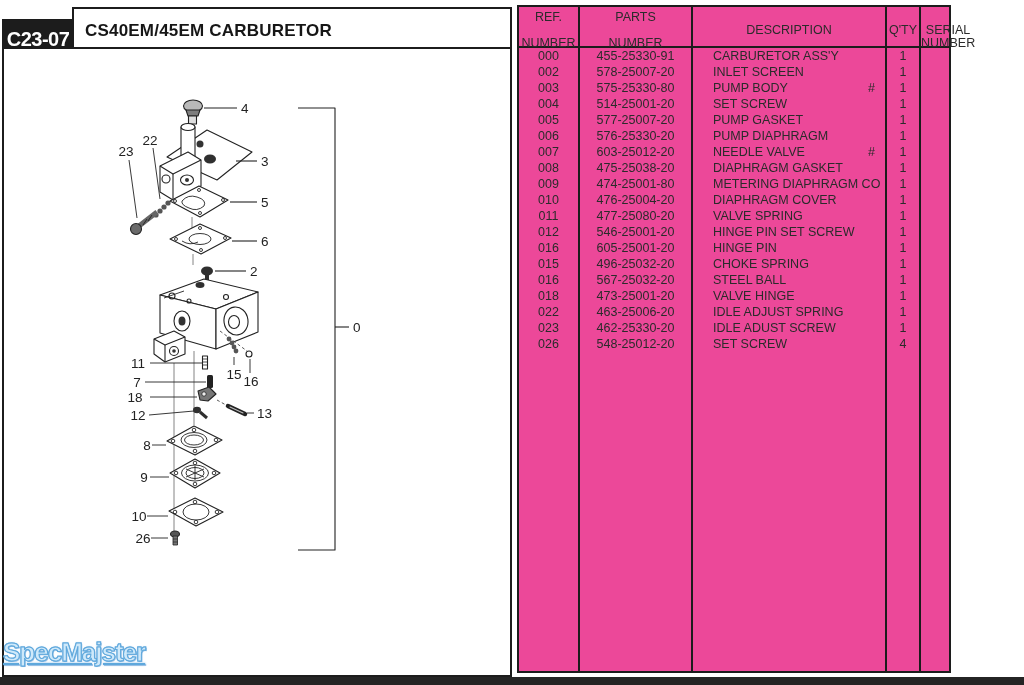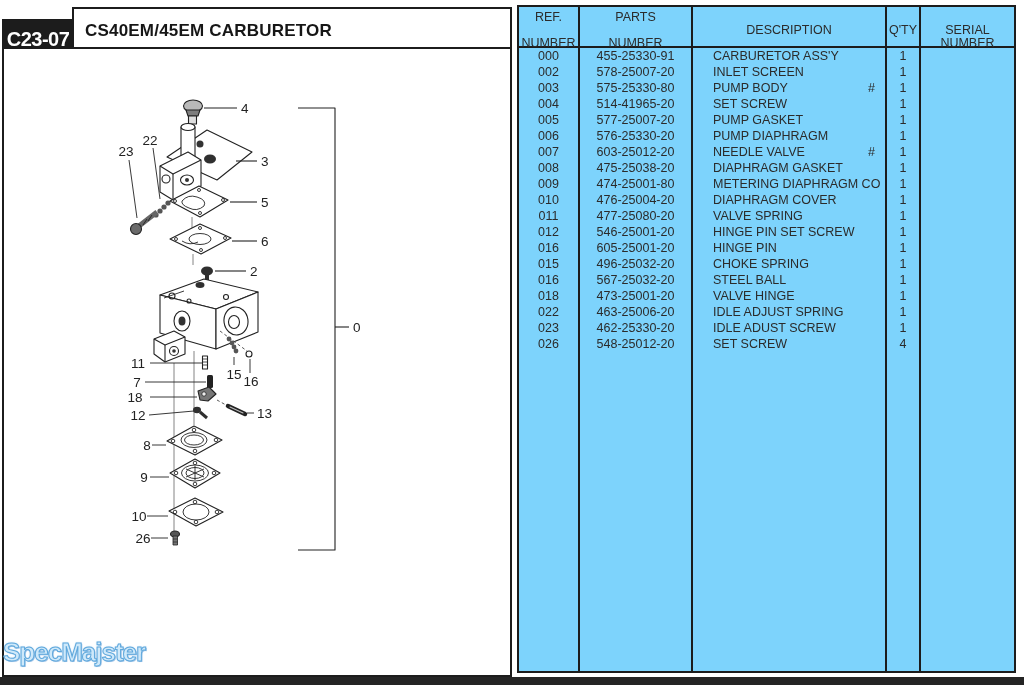--- a/index.html
+++ b/index.html
@@ -35,26 +35,27 @@
   }
   .diagram-box svg{position:absolute;left:0;top:0;}
 
   
   .watermark{
     position:absolute;left:3px;top:637px;z-index:5;
     font-size:26px;font-weight:bold;letter-spacing:-1px;
     color:var(--wm-fill);
     -webkit-text-stroke:1px var(--wm-edge);
     text-shadow:0 0 2px rgba(120,180,230,.8), 1px 1px 0 rgba(90,150,210,.55);
+    text-decoration:underline;
   }
 
   
   .parts-table{
-    position:absolute;left:517px;top:5px;width:499px;height:668px;
-    border:2px solid var(--ink);background:#7dd3fc;
+    position:absolute;left:517px;top:5px;width:434px;height:668px;
+    border:2px solid var(--ink);background:#ec4899;
     display:flex;flex-direction:column;
   }
   .thead,.tr,.tfiller{
     display:grid;grid-template-columns:61px 113px 194px 34px 1fr;
   }
   .thead{height:41px;border-bottom:2px solid var(--ink);}
   .th{
     border-right:2px solid var(--ink);
     display:flex;flex-direction:column;align-items:center;justify-content:space-between;
     padding:4px 0 3px;font-size:12.5px;line-height:1.05;color:var(--text);
@@ -355,21 +356,21 @@
     <div class="td c-desc">
       <span>PUMP BODY</span>
       <span>#</span>
     </div>
     <div class="td c-qty">1</div>
     <div class="td c-serial"></div>
   </div>
 
   <div class="tr">
     <div class="td c-ref">004</div>
-    <div class="td c-part">514-41965-20</div>
+    <div class="td c-part">514-25001-20</div>
     <div class="td c-desc">
       <span>SET SCREW</span>
       <span></span>
     </div>
     <div class="td c-qty">1</div>
     <div class="td c-serial"></div>
   </div>
 
   <div class="tr">
     <div class="td c-ref">005</div>

